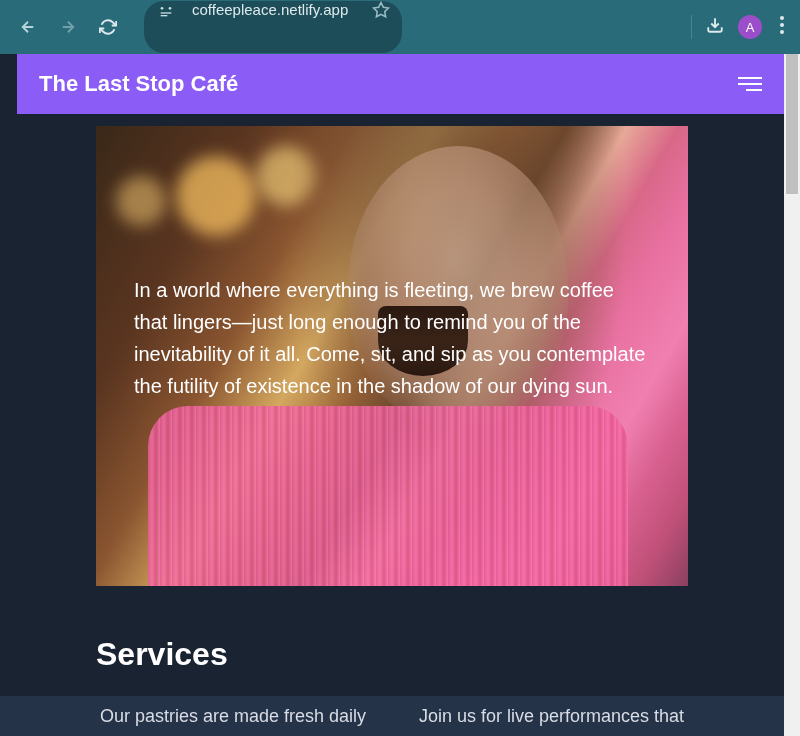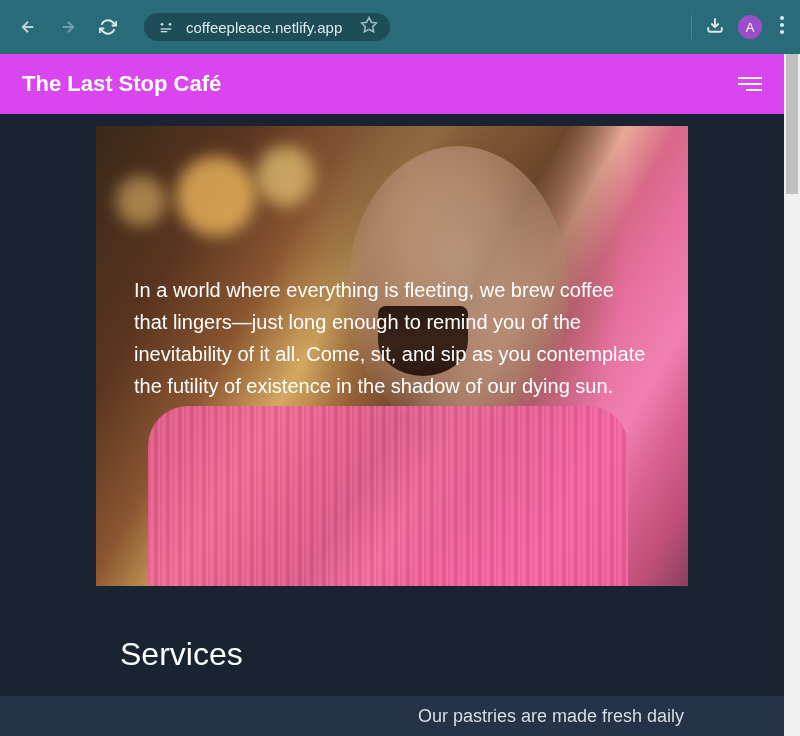--- a/index.html
+++ b/index.html
@@ -37,25 +37,25 @@
       display: flex;
       align-items: center;
       justify-content: center;
       color: #dde9ec;
       cursor: pointer;
       font-size: 18px;
     }
     .url-bar {
       background: #1d4d58;
       border-radius: 20px;
-      height: 28px;
-      display: flex;
-      align-items: center;
+      height: 52px;
+      display: flex;
+      align-items: flex-start;
       padding: 0 12px;
-      gap: 10px;
+      gap: 16px;
       margin-left: 12px;
     }
     .site-controls {
       width: 20px;
       height: 20px;
       display: flex;
       align-items: center;
       justify-content: center;
       color: #c8dde2;
       font-size: 14px;
@@ -121,25 +121,26 @@
       position: absolute;
       top: 0;
       left: 2px;
       width: 12px;
       height: 140px;
       background: #c0c0c0;
       border-radius: 0;
     }
     .site-header {
       height: 60px;
-      background: #d946ef;
+      background: #8b5cf6;
       display: flex;
       align-items: center;
       justify-content: space-between;
       padding: 0 22px;
+      margin-left: 17px;
     }
     .site-title {
       color: #fff;
       font-size: 22px;
       font-weight: 700;
     }
     .hamburger {
       display: flex;
       flex-direction: column;
       gap: 4px;
@@ -222,22 +223,22 @@
     .hero-body {
       color: #fff;
       font-size: 20px;
       line-height: 1.6;
       font-weight: 400;
       margin-top: 48px;
     }
     .services-heading {
       color: #fff;
       font-size: 32px;
-      font-weight: 400;
-      margin: 50px 0 0 120px;
+      font-weight: 700;
+      margin: 50px 0 0 96px;
     }
     .services-row {
       position: absolute;
       bottom: 0;
       left: 0;
       right: 0;
       display: flex;
       gap: 40px;
       padding: 8px 100px;
       background: #253349;
@@ -331,18 +332,19 @@
       <div class="sweater-area"></div>
       <div class="hero-text">
         <div class="hero-body">In a world where everything is fleeting, we brew coffee that lingers—just long enough to remind you of the inevitability of it all. Come, sit, and sip as you contemplate the futility of existence in the shadow of our dying sun.</div>
       </div>
     </div>
 
     <div class="services-heading">Services</div>
 
     <div class="services-row">
       <div class="service-text">Our pastries are made fresh daily</div>
+      <div class="service-text">Join us for live performances that</div>
     </div>
   </div>
   <div class="scrollbar">
     <div class="scrollbar-thumb"></div>
   </div>
 </div>
 
 </body></html>

